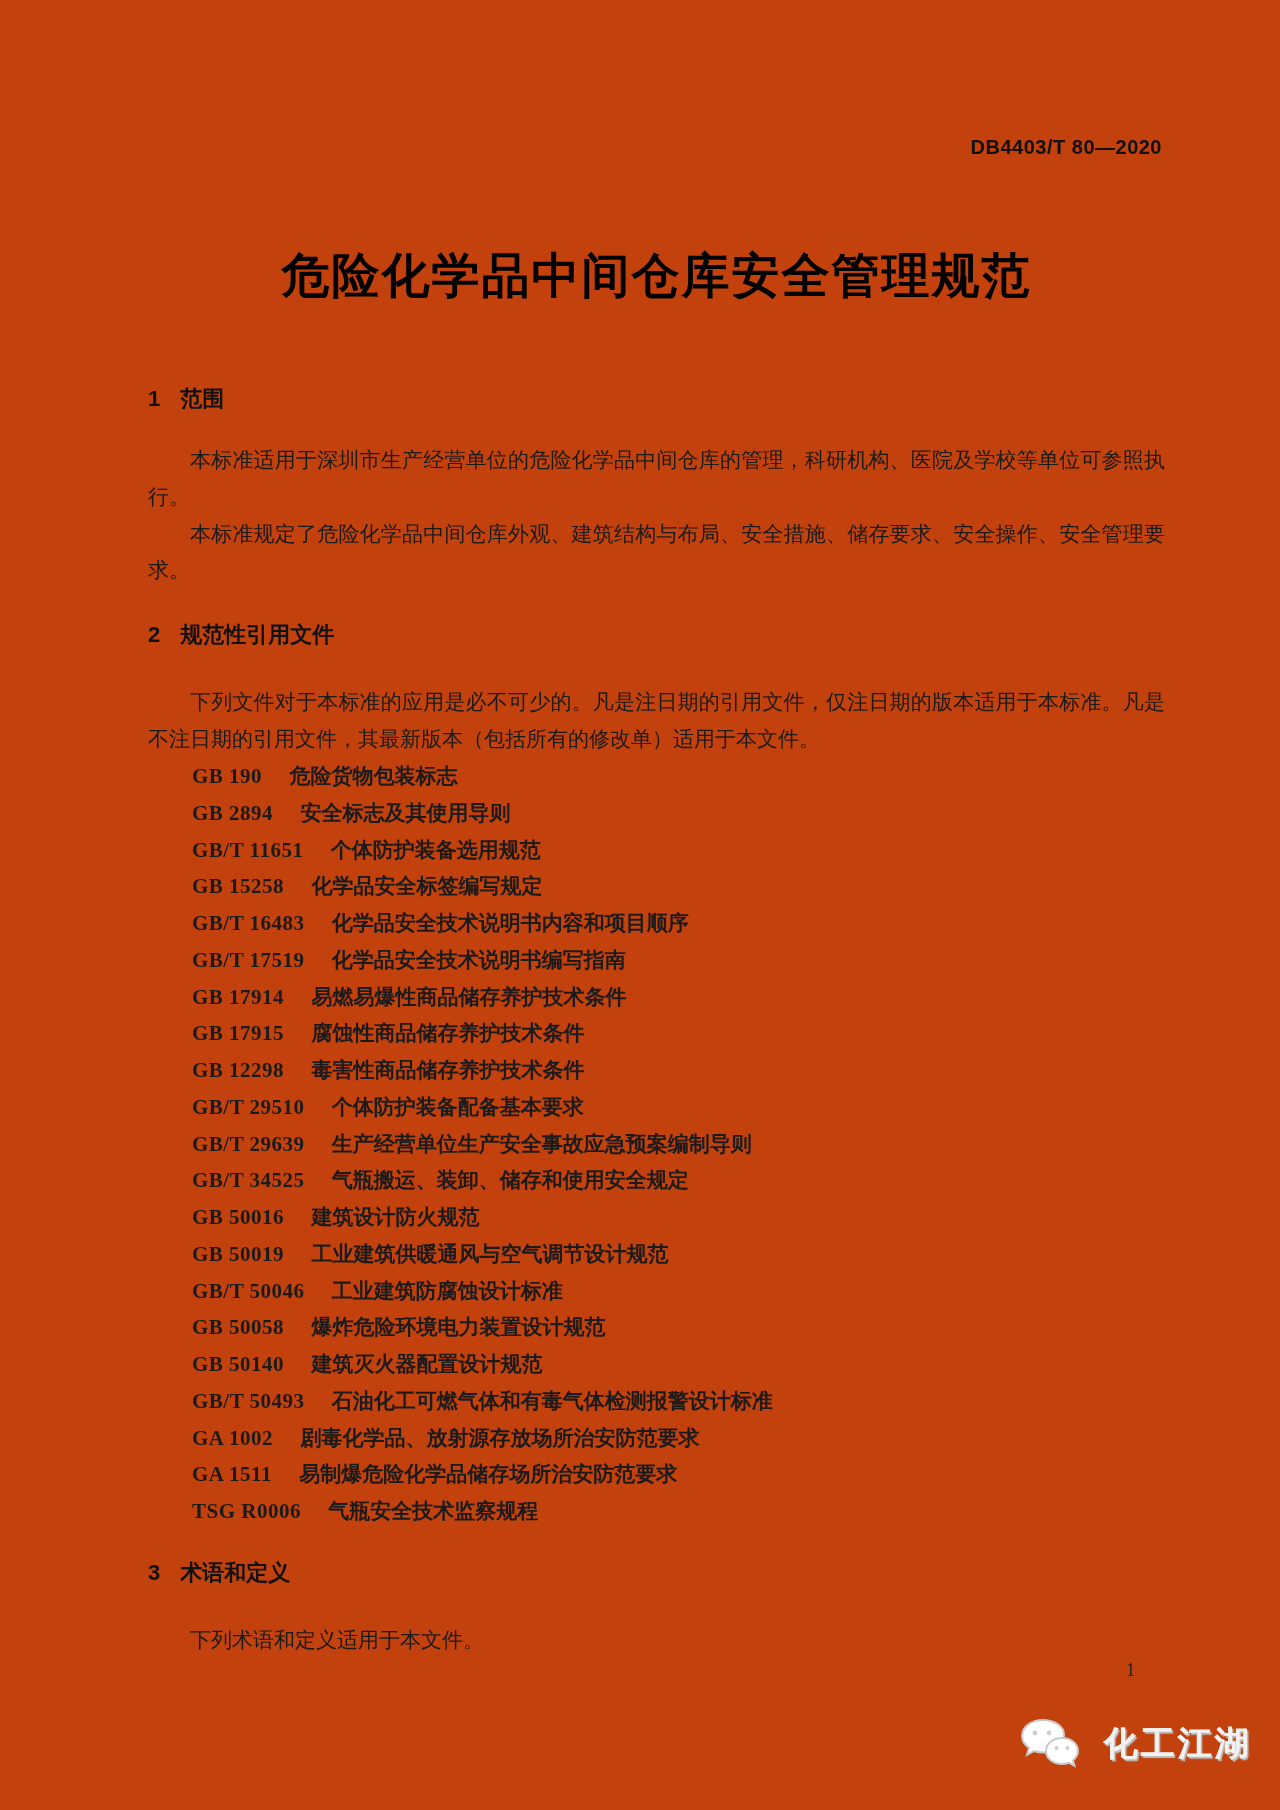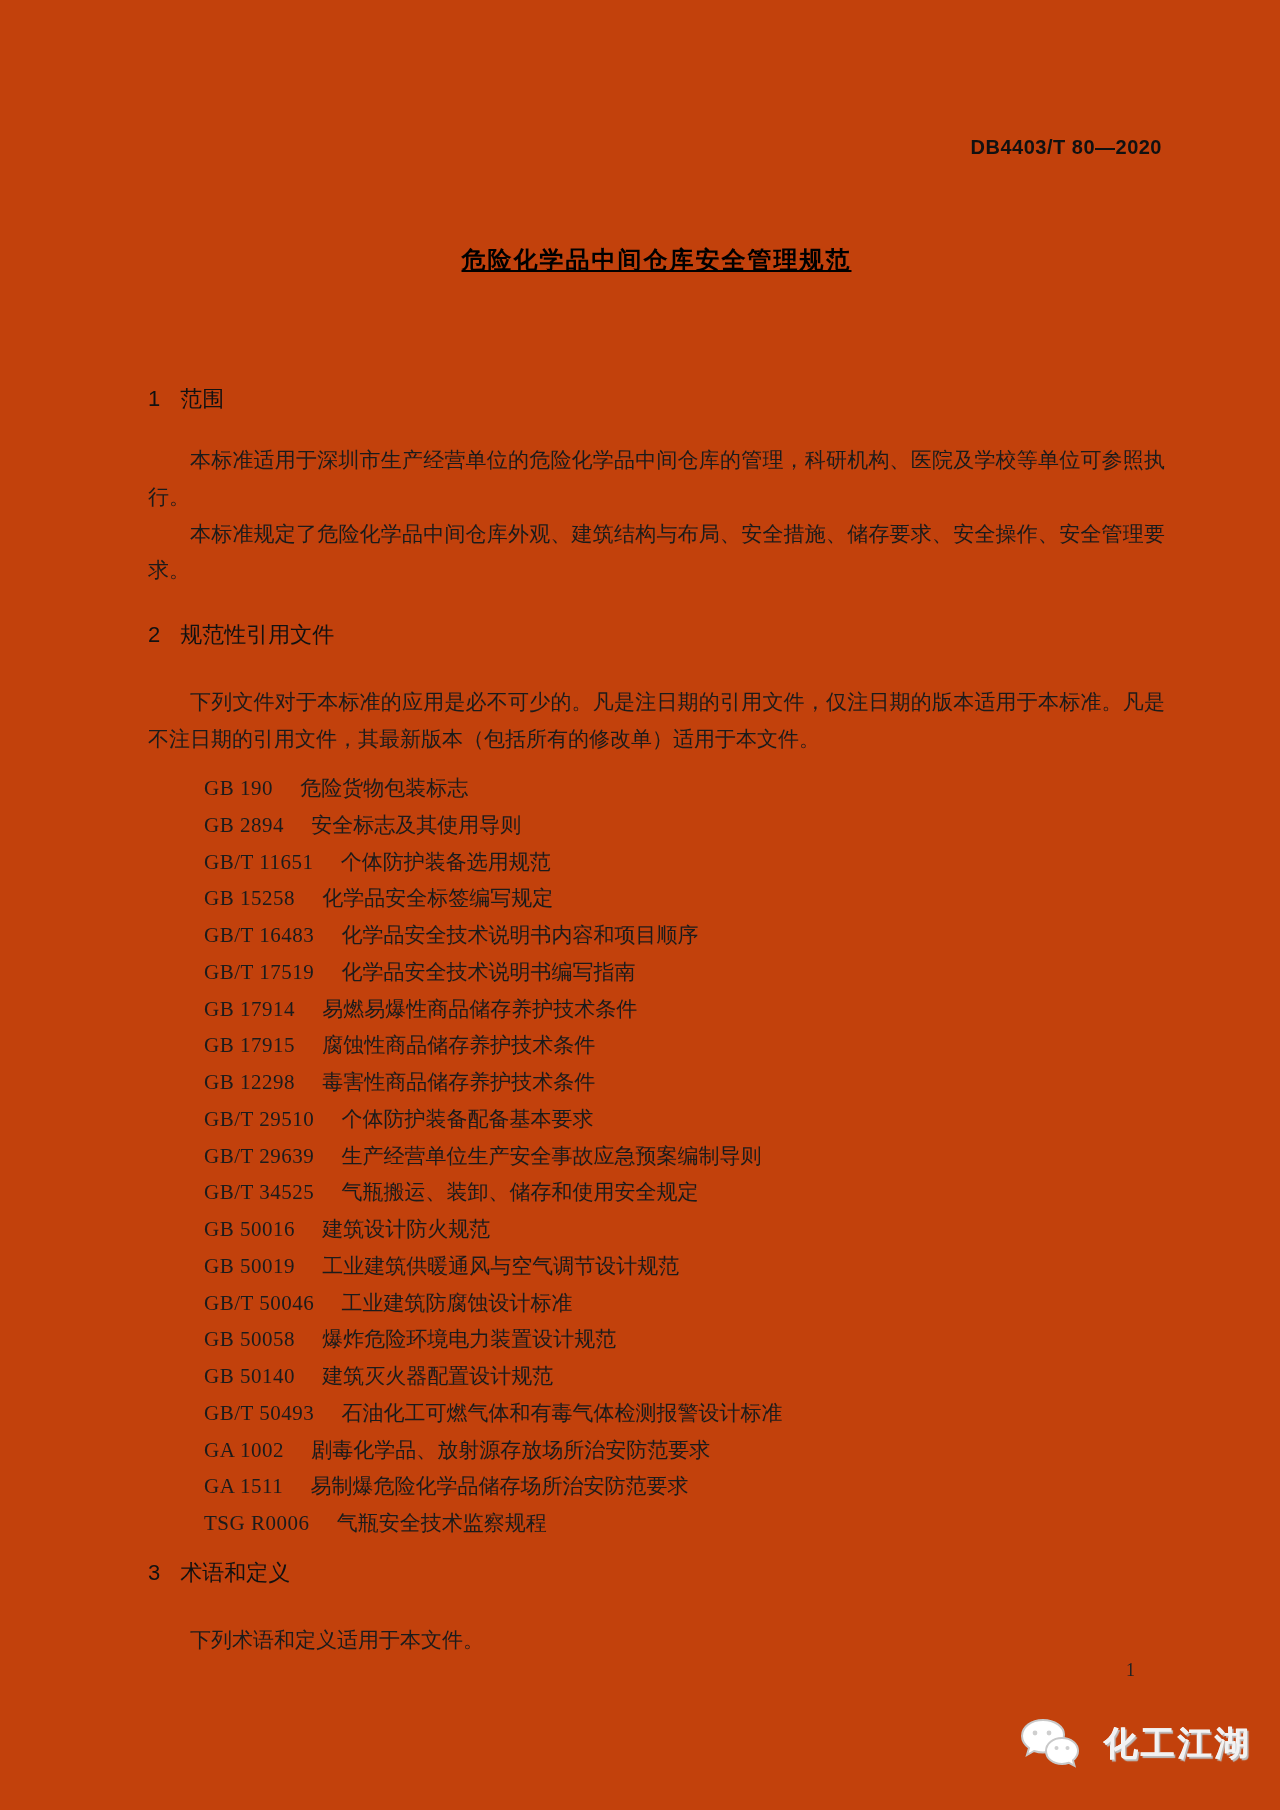--- a/index.html
+++ b/index.html
@@ -25,32 +25,31 @@
   }
   
   .doc-title{
     position:absolute;
     top:244px;
     left:148px;
     width:1017px;
     text-align:center;
     font-family:"Liberation Sans","DejaVu Sans",sans-serif;
     font-weight:bold;
-    font-size:24px;
+    font-size:48px;
     letter-spacing:2px;
     color:#000;
     white-space:nowrap;
-    text-decoration:underline;
   }
   
   .clause-heading{
     position:absolute;
     left:148px;
     font-family:"Liberation Sans","DejaVu Sans",sans-serif;
-    font-weight:normal;
+    font-weight:bold;
     font-size:22px;
     color:#111;
     white-space:nowrap;
   }
   .clause-heading .num{display:inline-block;}
   .clause-heading .label{display:inline-block;margin-left:20px;}
   .h1{top:384px;}
   .h2{top:620px;}
   .h3{top:1558px;}
   
@@ -66,26 +65,27 @@
   .body-block p{margin:0;text-indent:2em;}
   .s1-body{top:442px;}
   .s2-intro{top:684px;}
   .s3-body{top:1622px;}
   
   .ref-list{
     position:absolute;
     left:148px;
     top:758px;
     width:1017px;
-    margin:12px;
+    margin:0;
     padding:0;
     list-style:none;
     font-size:21px;
     line-height:36.75px;
     color:#1b1b1b;
+    font-weight:bold;
   }
   .ref-list li{margin:0 0 0 44px;white-space:nowrap;}
   .ref-code{letter-spacing:0.5px;}
   .ref-title{margin-left:1.3em;}
   
   .page-number{
     position:absolute;
     top:1660px;
     right:145px;
     font-size:18px;

